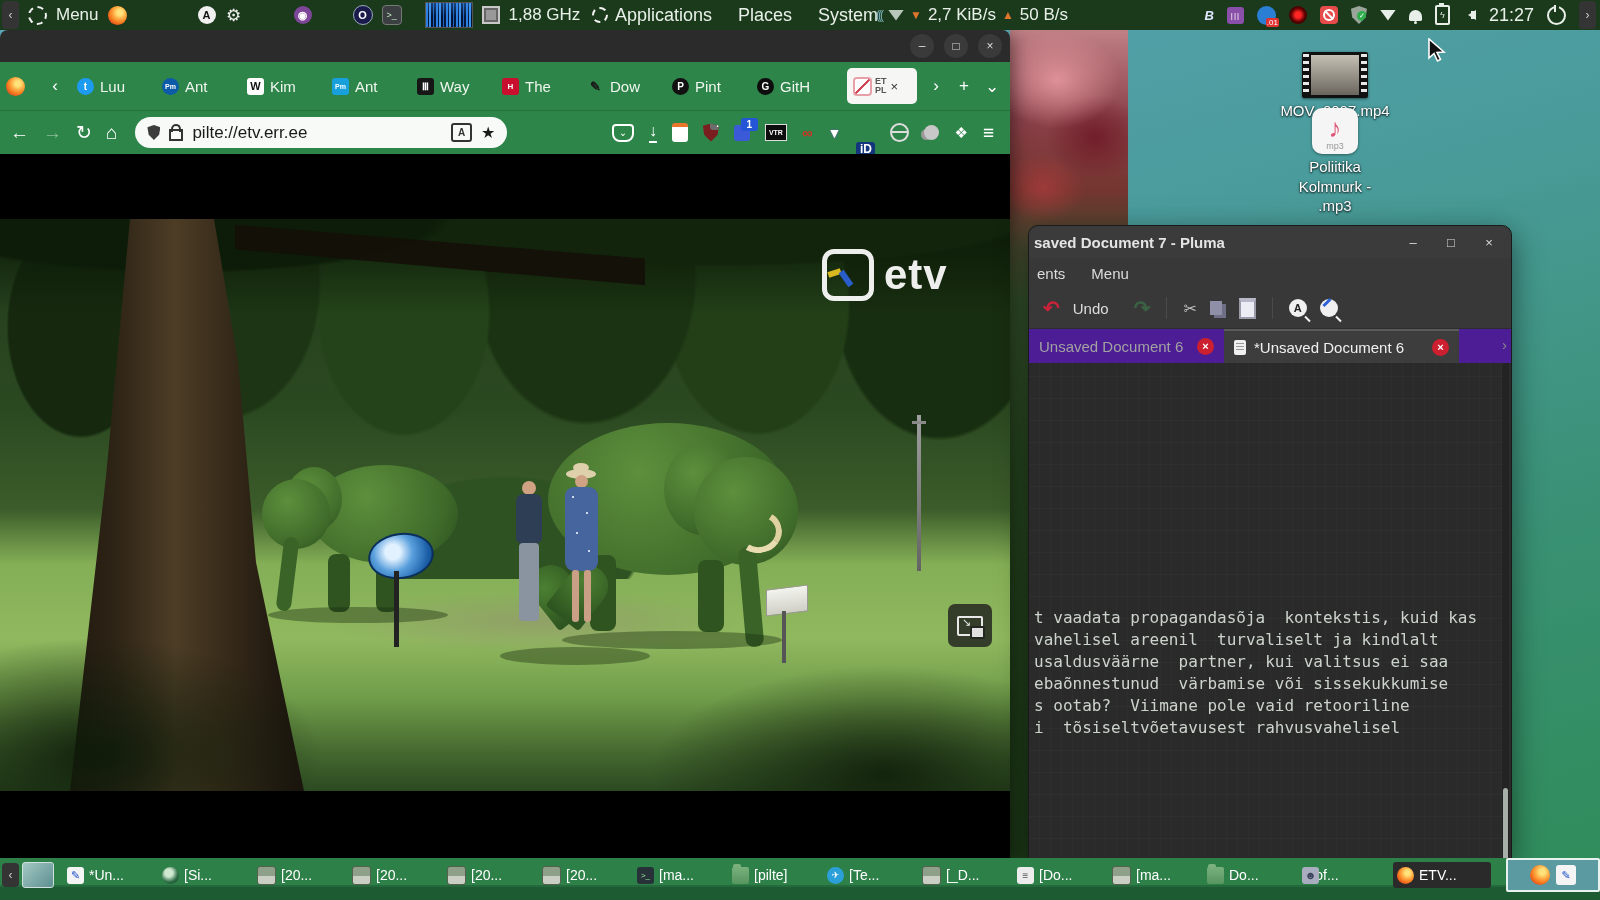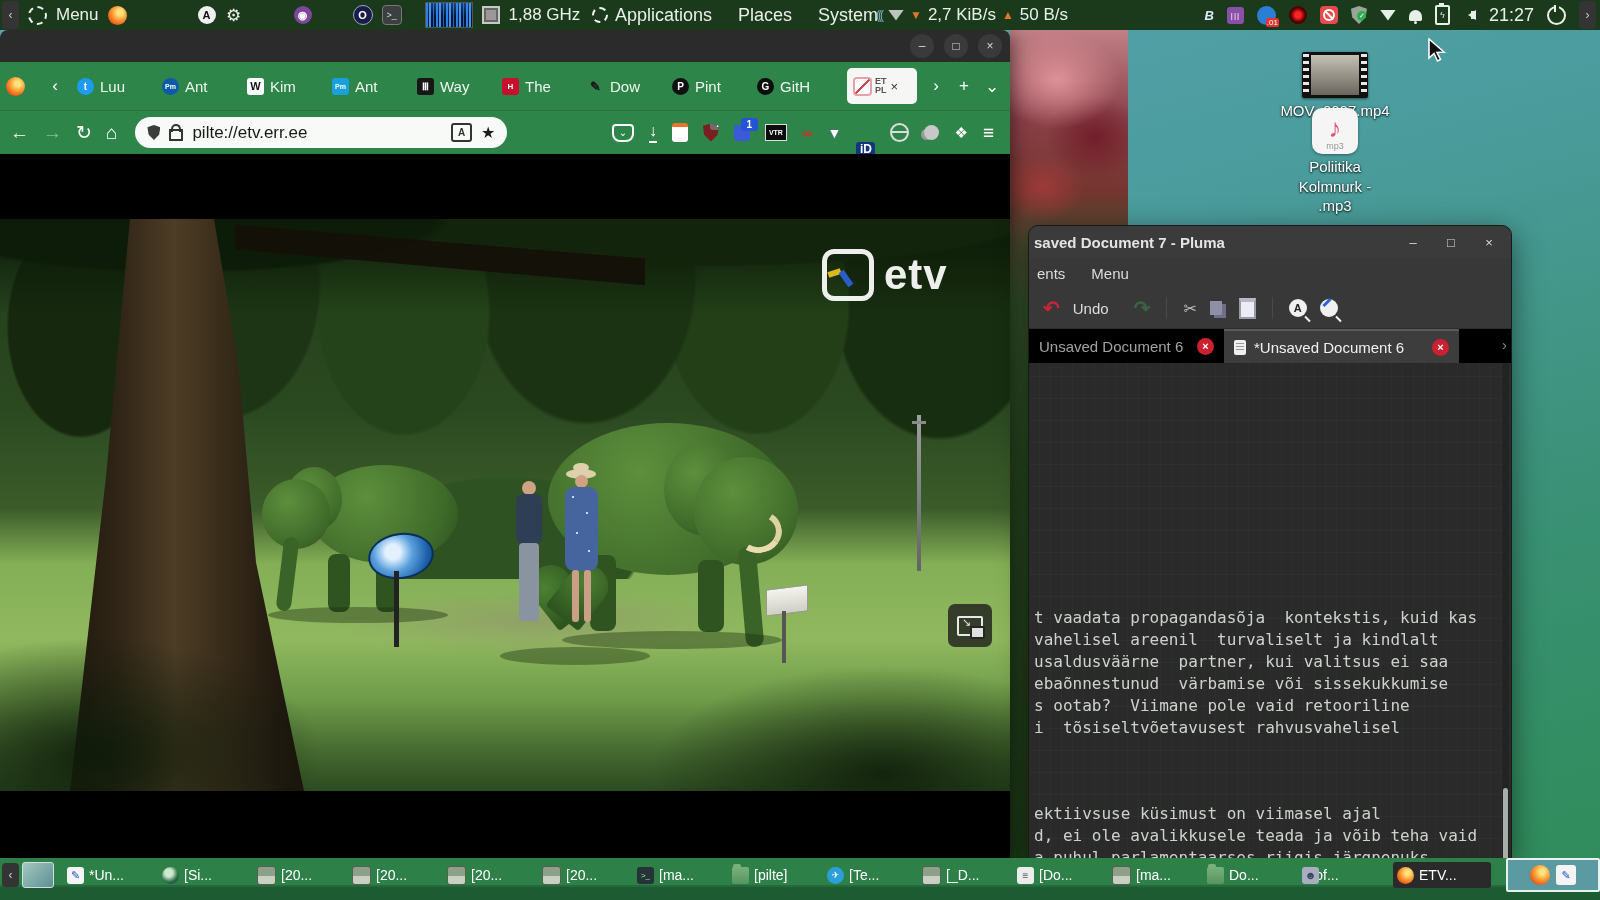--- a/index.html
+++ b/index.html
@@ -225,21 +225,21 @@
   .redoarrow{color:#3f8f4f;font-size:20px;font-weight:bold;opacity:.5;}
   .undolbl{font-size:15px;color:#dcdcdc;}
   .tsep{width:1px;height:22px;background:#4a4a4a;margin:0 3px;}
   .cut{font-size:16px;color:#c0c0c0;}
   .copyic{width:12px;height:14px;background:#8f90a8;box-shadow:4px 3px 0 0 #6f7088;margin-right:4px;}
   .pasteic{width:13px;height:15px;background:#ececf4;border:2px solid #9a9aa8;border-top:4px solid #b8b8c8;}
   .findic{width:18px;height:18px;border-radius:50%;background:#f0f0f0;color:#222;font-weight:bold;font-size:11px;
     display:flex;align-items:center;justify-content:center;position:relative;}
   .findic::after{content:"";position:absolute;right:-4px;bottom:-3px;width:7px;height:2px;background:#f0f0f0;transform:rotate(45deg);}
   .findic.rep::before{content:"";position:absolute;left:2px;top:2px;width:10px;height:3px;background:#2b62d9;transform:rotate(-45deg);}
-  .pltabs{height:34px;background:#000000;display:flex;align-items:stretch;position:relative;}
+  .pltabs{height:34px;background:#4c1d95;display:flex;align-items:stretch;position:relative;}
   .pltab{display:flex;align-items:center;gap:8px;padding:0 10px;font-size:15px;}
   .pltab.inactive{color:#a2a2a2;width:175px;}
   .pltab.active{background:#3d3d3d;color:#f0f0f0;border-top:2px solid #5a5a5a;width:215px;}
   .redx{width:17px;height:17px;border-radius:50%;background:#cc1f30;color:#fff;font-size:11px;font-weight:bold;
     display:flex;align-items:center;justify-content:center;flex:none;margin-left:auto;}
   .docic{width:12px;height:15px;background:#f0f0f0;border-radius:2px;position:relative;flex:none;}
   .docic::after{content:"";position:absolute;left:2px;top:3px;right:2px;height:9px;
     background:repeating-linear-gradient(180deg,#999 0 1px,transparent 1px 3px);}
   .pltabnext{position:absolute;right:4px;top:7px;color:#8a8a8a;font-size:15px;}
   .pltext{position:relative;height:497px;background:#2a2a2a;
@@ -591,23 +591,20 @@
         <span class="docic"></span>
         <span class="tlabel">*Unsaved Document 6</span>
         <span class="redx">×</span>
       </div>
       <span class="pltabnext">›</span>
     </div>
     <div class="pltext">
       <div class="para" style="top:178px;">
         
       <div class="pline">t vaadata propagandasõja  kontekstis, kuid kas</div><div class="pline">vahelisel areenil  turvaliselt ja kindlalt</div><div class="pline">usaldusväärne  partner, kui valitsus ei saa</div><div class="pline">ebaõnnestunud  värbamise või sissekukkumise</div><div class="pline">s ootab?  Viimane pole vaid retooriline</div><div class="pline">i  tõsiseltvõetavusest rahvusvahelisel</div></div>
-      <div class="para" style="top:374px;">
-        
-      <div class="pline">ektiivsuse küsimust on viimasel ajal</div><div class="pline">d, ei ole avalikkusele teada ja võib teha vaid</div><div class="pline">a puhul parlamentaarses riigis järgnenuks</div></div>
       <div class="plscroll">
           <div class="plthumb"></div>
         </div>
     </div>
   </div>
 
   <div class="taskbar">
     <div class="taskrow">
       <span class="edgebtn" style="height:24px;">‹</span>
       <span style="width:30px;height:24px;background:linear-gradient(135deg,#a3c8c2,#5d8f92);border:1px solid #cfe0dd;border-radius:3px;flex:none;"></span>

